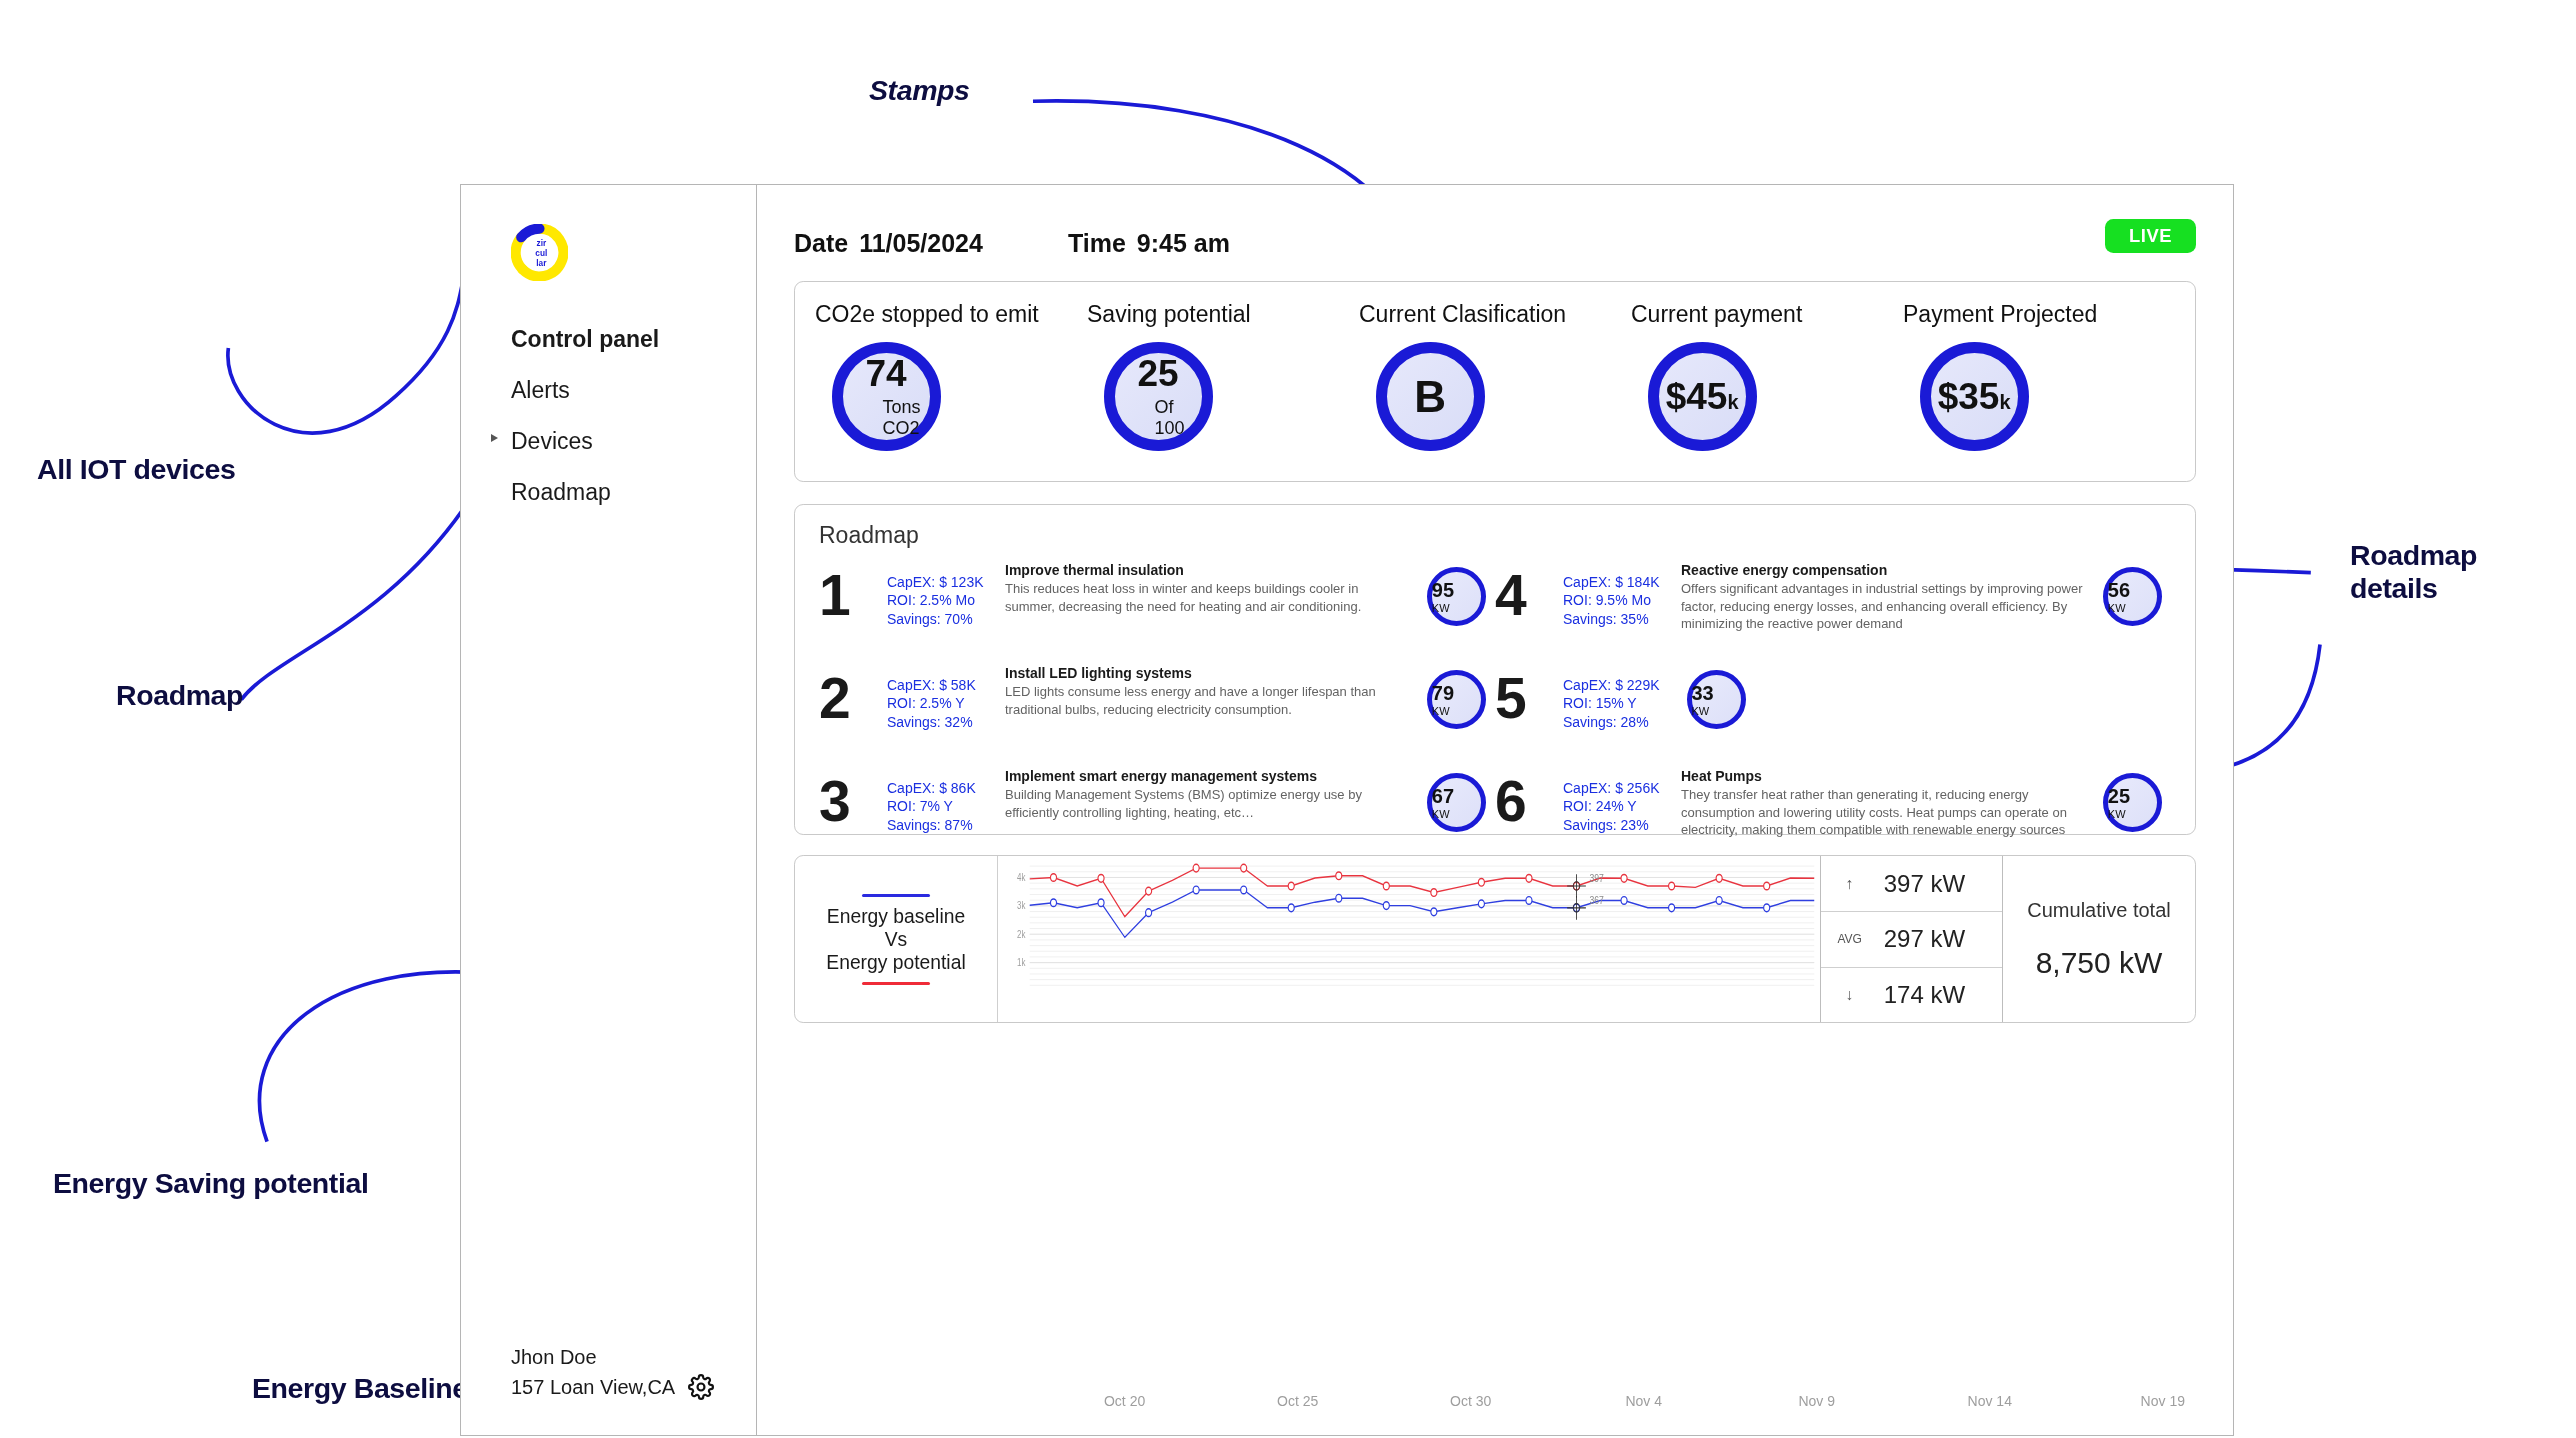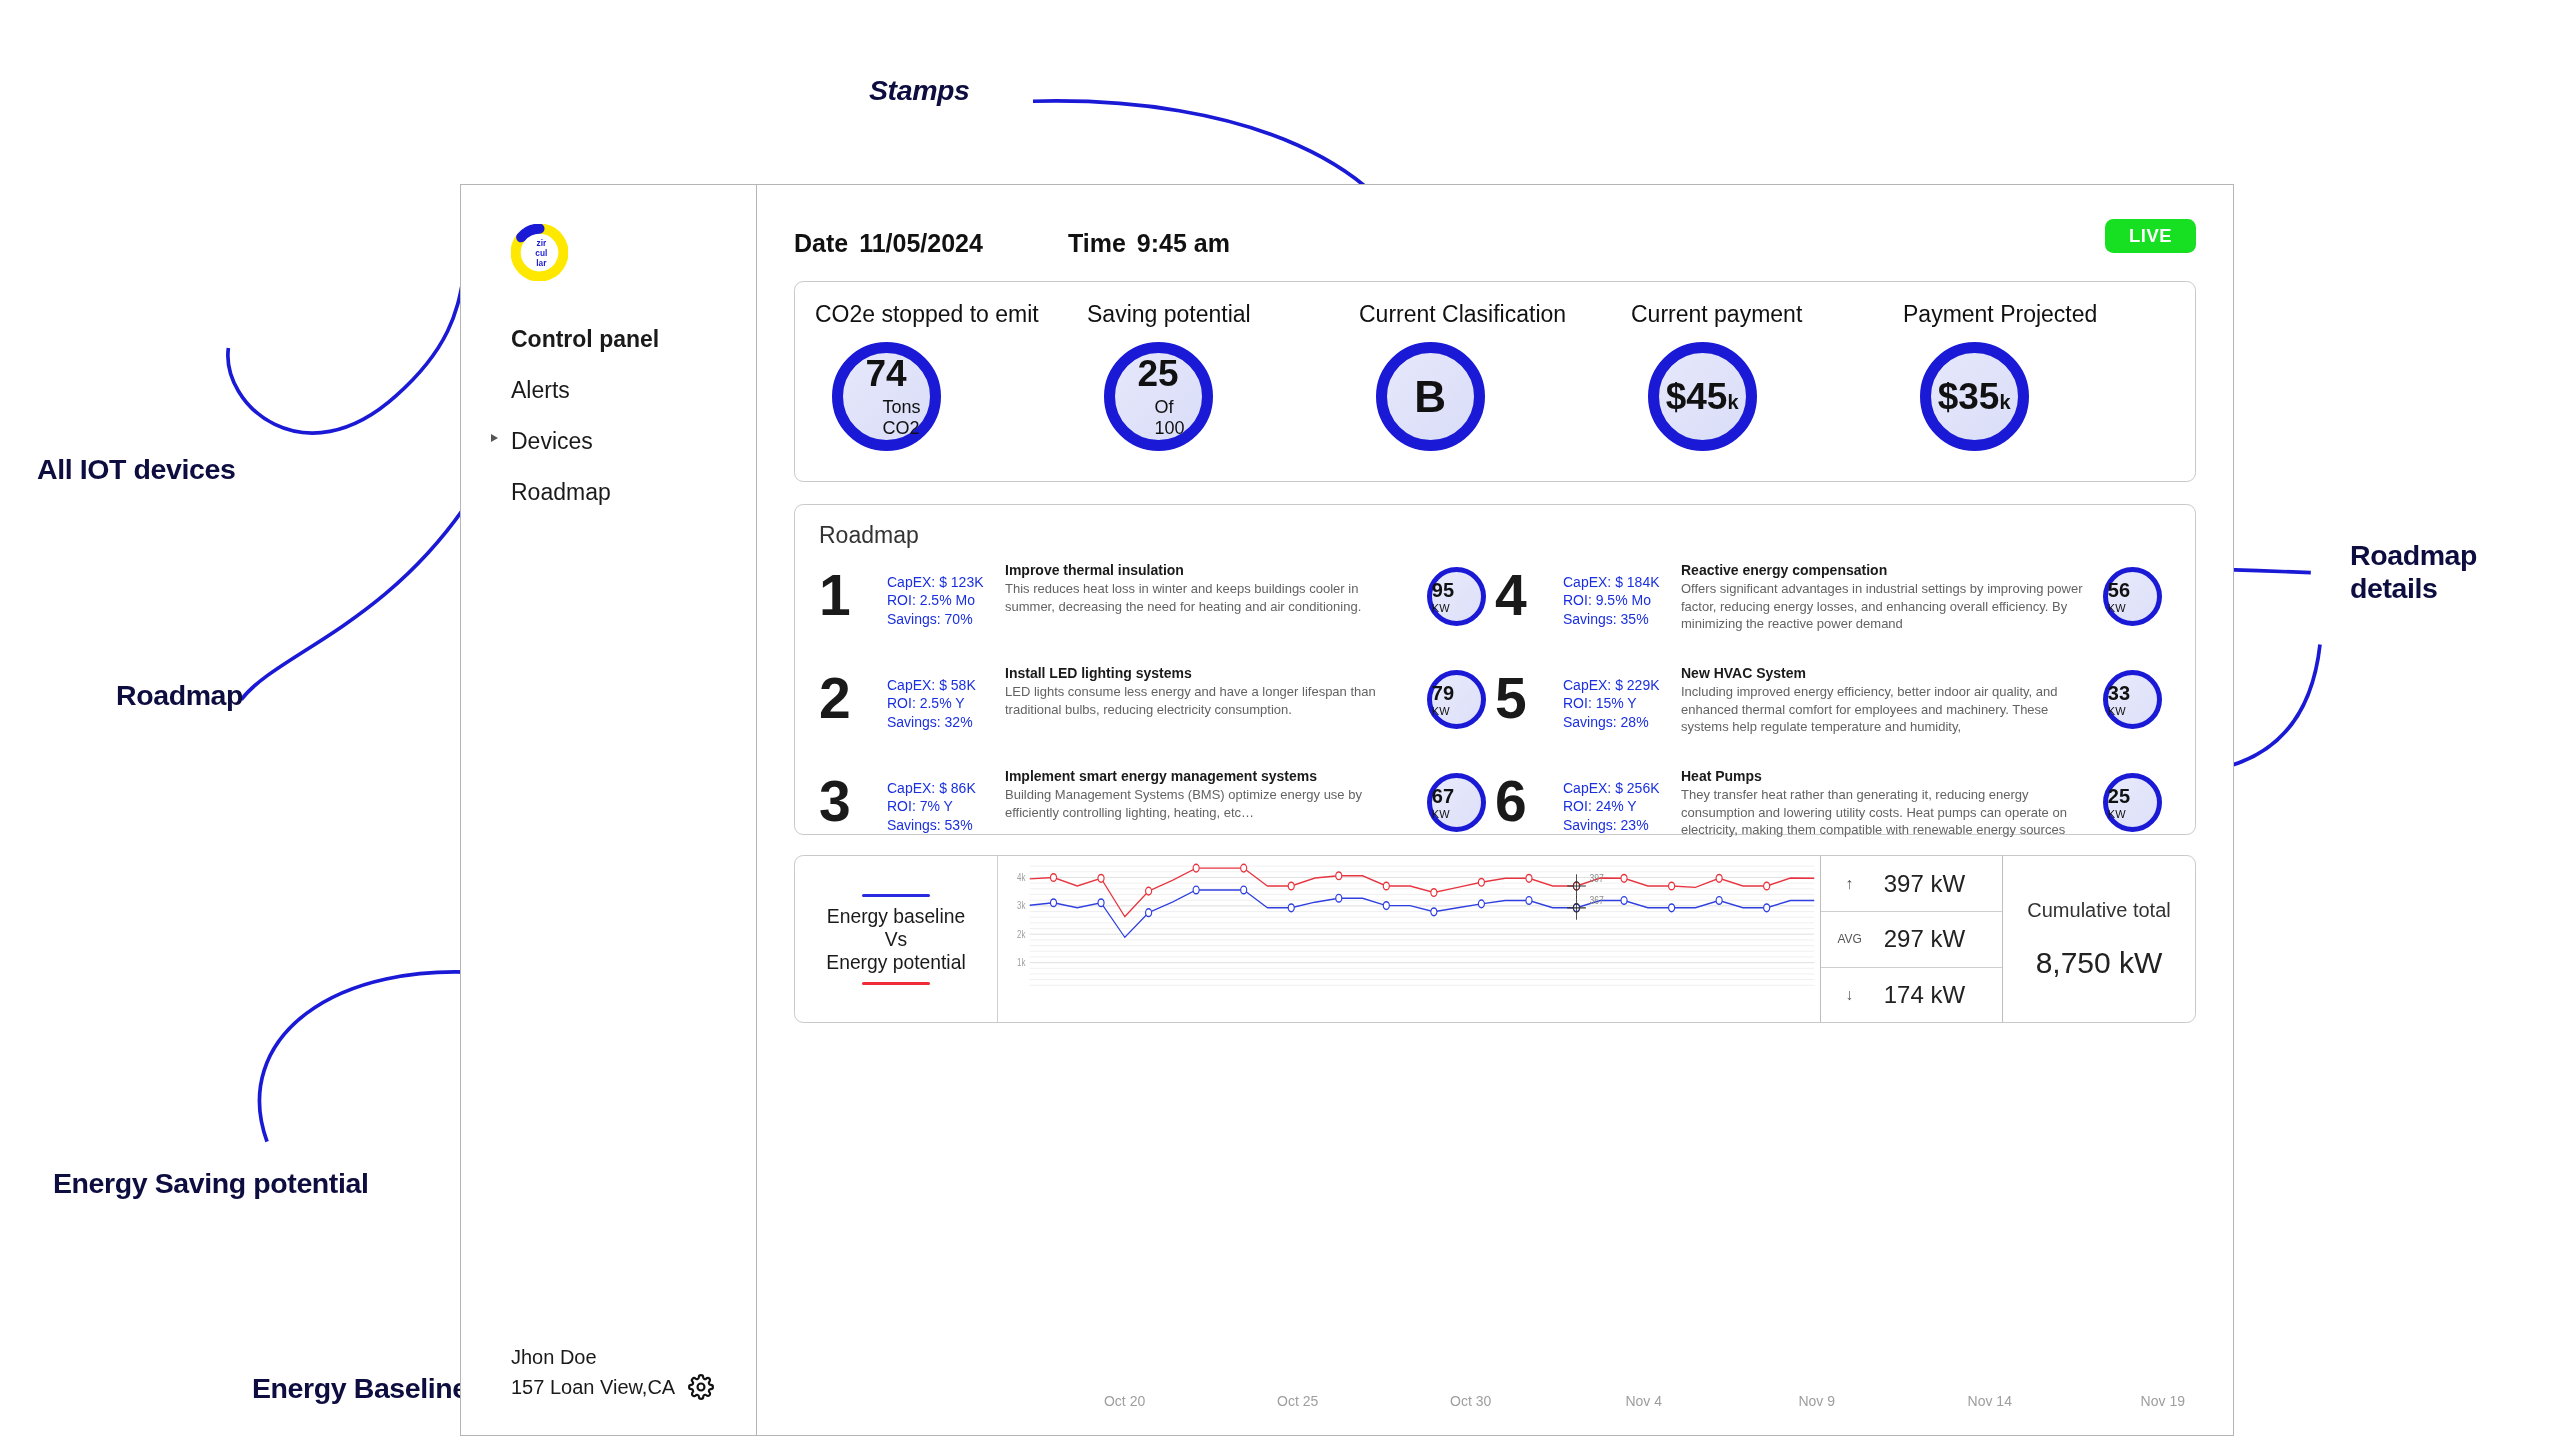--- a/index.html
+++ b/index.html
@@ -293,21 +293,21 @@
               <div class="rm-kw">
                 <div class="rm-kw-val">79</div>
                 <div class="rm-kw-unit">KW</div>
               </div>
             </div>
             <div class="rm-item">
               <div class="rm-num">3</div>
               <div class="rm-metrics">
                 <div>CapEX: $ 86K</div>
                 <div>ROI: 7% Y</div>
-                <div>Savings: 53%</div>
+                <div>Savings: 87%</div>
               </div>
               <div class="rm-body">
                 <div class="rm-head">Implement smart energy management systems</div>
                 <div class="rm-desc">Building Management Systems (BMS) optimize energy use by efficiently controlling lighting, heating, etc…</div>
               </div>
               <div class="rm-kw">
                 <div class="rm-kw-val">67</div>
                 <div class="rm-kw-unit">KW</div>
               </div>
             </div>
@@ -329,24 +329,20 @@
                 <div class="rm-kw-val">56</div>
                 <div class="rm-kw-unit">KW</div>
               </div>
             </div>
             <div class="rm-item">
               <div class="rm-num">5</div>
               <div class="rm-metrics">
                 <div>CapEX: $ 229K</div>
                 <div>ROI: 15% Y</div>
                 <div>Savings: 28%</div>
-              </div>
-              <div class="rm-body">
-                <div class="rm-head">New HVAC System</div>
-                <div class="rm-desc">Including improved energy efficiency, better indoor air quality, and enhanced thermal comfort for employees and machinery. These systems help regulate temperature and humidity,</div>
               </div>
               <div class="rm-kw">
                 <div class="rm-kw-val">33</div>
                 <div class="rm-kw-unit">KW</div>
               </div>
             </div>
             <div class="rm-item">
               <div class="rm-num">6</div>
               <div class="rm-metrics">
                 <div>CapEX: $ 256K</div>

